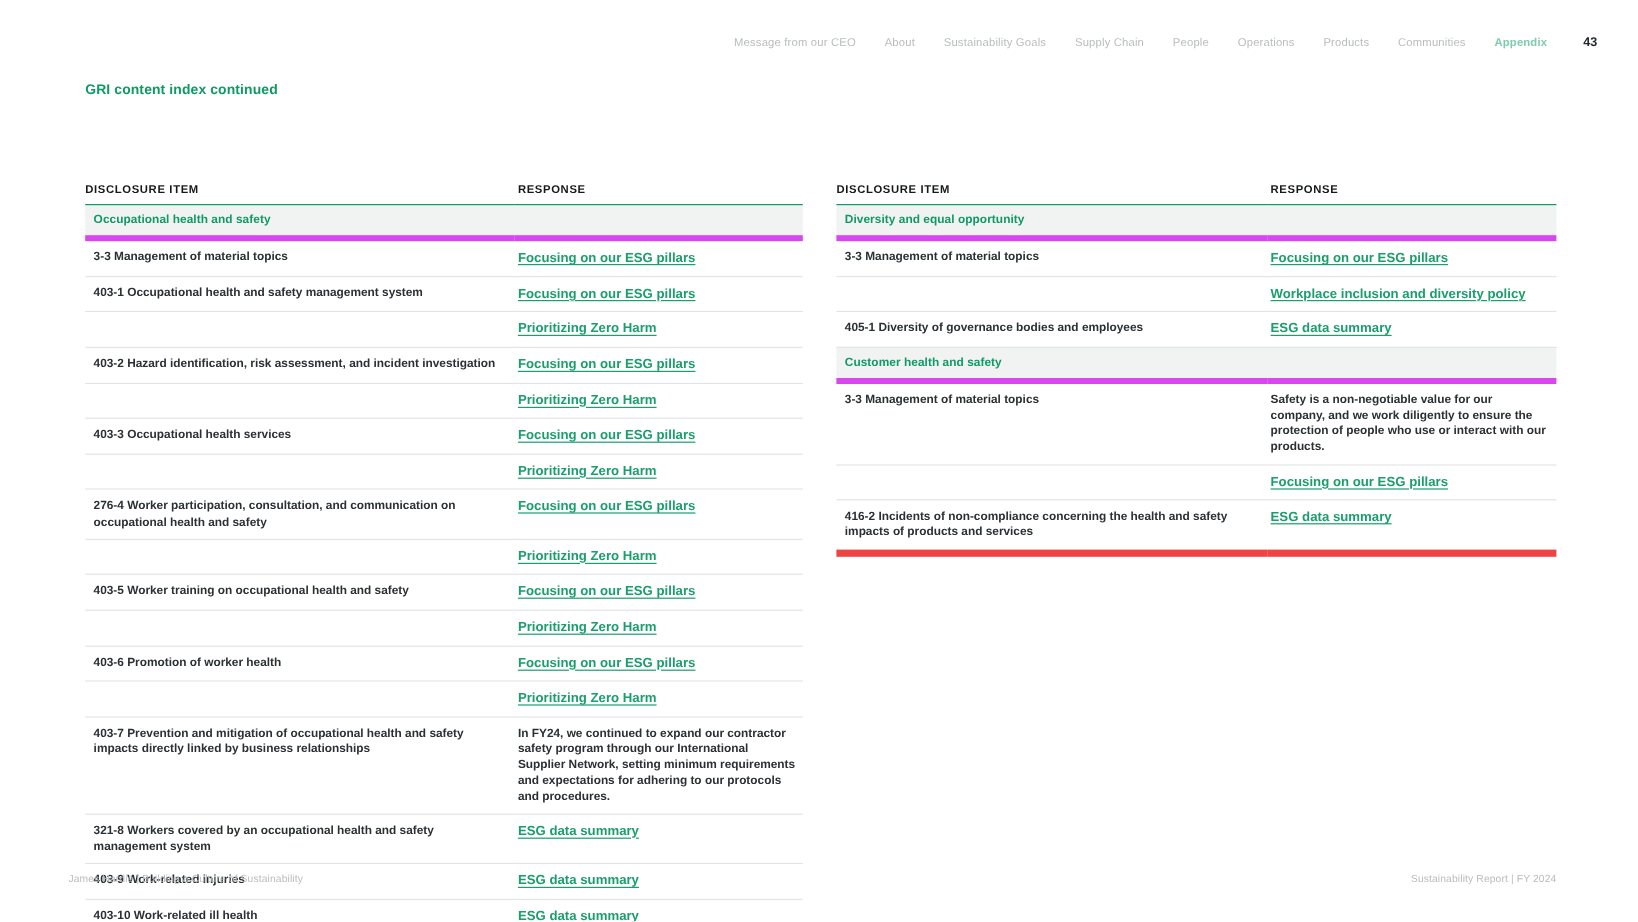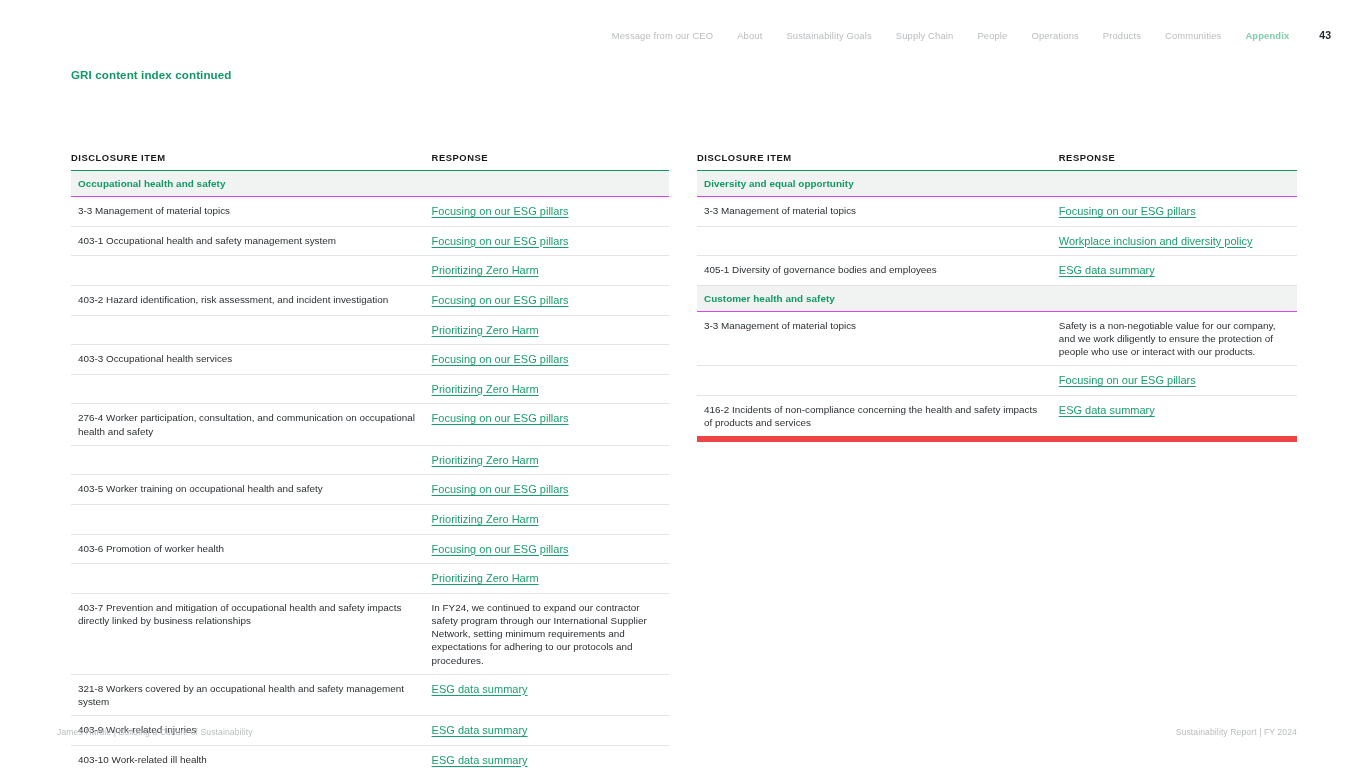--- a/index.html
+++ b/index.html
@@ -79,31 +79,32 @@
     vertical-align: bottom;
   }
   table.gri thead th.th2 { padding-left: 3px; }
 
   tr.section-row td {
     background: #f1f2f2;
     font-size: 9.9px;
     font-weight: bold;
     color: #0f9a64;
     padding: 7px 0 7px 7px;
-    border-bottom: 1px solid #d946ef;
+    border-bottom: 5px solid #d946ef;
     letter-spacing: 0.05px;
   }
 
   tr.data-row td {
     font-size: 9.9px;
     color: #2b3033;
     padding: 7px 10px 7px 7px;
     border-bottom: 1px solid #e3e4e5;
     vertical-align: top;
     line-height: 1.33;
+    font-weight: bold;
   }
   tr.data-row td.resp { padding-left: 3px; padding-right: 6px; }
   tr.data-row.last-row td { border-bottom: 6px solid #ef4444; }
 
   a.link {
     color: #1a9e6c;
     text-decoration: underline;
     text-underline-offset: 1.5px;
     font-size: 11px;
     display: inline-block;

